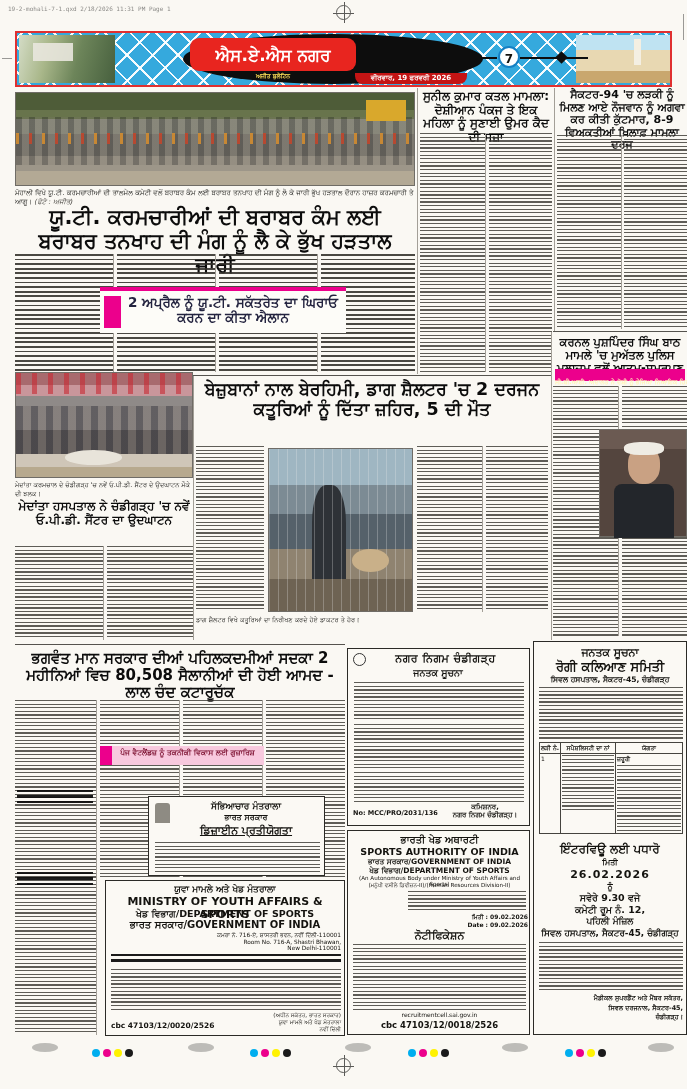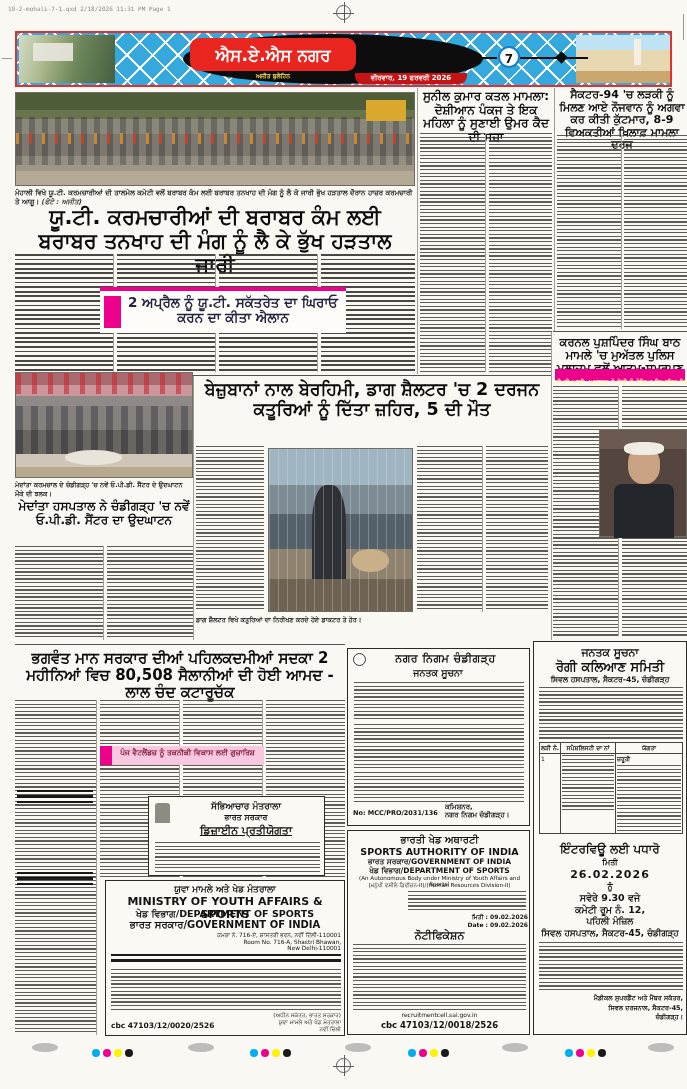--- a/index.html
+++ b/index.html
@@ -5,21 +5,21 @@
   html,body{margin:0;padding:0;background:#ffffff;}
   #page{position:relative;width:687px;height:1089px;background:#faf8f3;overflow:hidden;
         font-family:"DejaVu Sans","Liberation Sans",sans-serif;color:#14130f;}
   .abs{position:absolute;}
   
   .sim{background-image:repeating-linear-gradient(to bottom,rgba(50,48,42,.88) 0 1.8px,transparent 1.8px 4.6px);}
   .sim-sm{background-image:repeating-linear-gradient(to bottom,rgba(55,53,47,.8) 0 1.3px,transparent 1.3px 3.6px);}
   .sim-dark{background-image:repeating-linear-gradient(to bottom,rgba(15,15,15,.95) 0 2.4px,transparent 2.4px 5.4px);}
   .colr{border-right:1px solid #a39f97;}
   .hl{font-weight:bold;text-align:center;line-height:1.14;color:#0c0c0c;}
-  .cap{font-weight:bold;font-size:7px;line-height:1.35;color:#1a1a17;}
+  .cap{font-weight:normal;font-size:7px;line-height:1.35;color:#1a1a17;}
   .rule-h{background:#55534e;height:1px;}
   .rule-v{background:#a39f97;width:1px;}
   .photo{border:1px solid #6f6c66;box-sizing:border-box;}
   .adbox{border:1.5px solid #2b2a26;box-sizing:border-box;background:#fbf9f4;}
   .ctr{text-align:center;}
   .dotgrp span{display:inline-block;width:8px;height:8px;border-radius:50%;margin-right:3px;}
   .c-c{background:#00aeef;} .c-m{background:#ec008c;} .c-y{background:#fff200;} .c-k{background:#1a1a1a;}
   .ellip{width:26px;height:9px;border-radius:50%;background:#bdbcb8;}
   .cropmark{width:13px;height:13px;border:1px solid #5a5a57;border-radius:50%;}
   .cropmark:before{content:"";position:absolute;left:50%;top:-4px;bottom:-4px;width:1px;background:#5a5a57;}
@@ -160,21 +160,21 @@
   </div>
 
   <div class="abs adbox" style="left:347px;top:648px;width:183px;height:178px;">
     <div class="abs" style="left:5px;top:4px;width:13px;height:13px;border:1.5px solid #333;border-radius:50%;box-sizing:border-box;"></div>
     <div class="abs ctr" style="left:20px;top:3px;width:155px;font-size:11px;font-weight:bold;letter-spacing:.5px;">ਨਗਰ ਨਿਗਮ ਚੰਡੀਗੜ੍ਹ</div>
     <div class="abs ctr" style="left:20px;top:18px;width:140px;font-size:9.5px;font-weight:bold;">ਜਨਤਕ ਸੂਚਨਾ</div>
     <div class="abs sim-sm" style="left:6px;top:33px;width:170px;height:38px;"></div>
     <div class="abs sim-sm" style="left:6px;top:75px;width:170px;height:44px;"></div>
     <div class="abs sim-sm" style="left:6px;top:123px;width:170px;height:30px;"></div>
     <div class="abs" style="left:5px;top:160px;font-size:6.5px;font-weight:bold;">No: MCC/PRO/2031/136</div>
-    <div class="abs" style="right:4px;left:auto;top:154px;width:80px;text-align:left;font-size:7px;font-weight:bold;position:absolute;">
+    <div class="abs" style="right:4px;left:auto;top:154px;width:80px;text-align:center;font-size:7px;font-weight:bold;position:absolute;">
       <div>ਕਮਿਸ਼ਨਰ,</div>
       <div>ਨਗਰ ਨਿਗਮ ਚੰਡੀਗੜ੍ਹ।</div>
     </div>
   </div>
 
   <div class="abs adbox" style="left:347px;top:830px;width:183px;height:205px;">
     <div class="abs ctr" style="left:4px;top:3px;width:175px;font-size:10px;font-weight:bold;">ਭਾਰਤੀ ਖੇਡ ਅਥਾਰਟੀ</div>
     <div class="abs ctr" style="left:4px;top:15px;width:175px;font-size:9.5px;font-weight:bold;">SPORTS AUTHORITY OF INDIA</div>
     <div class="abs ctr" style="left:4px;top:26px;width:175px;font-size:7.5px;font-weight:bold;">ਭਾਰਤ ਸਰਕਾਰ/GOVERNMENT OF INDIA</div>
     <div class="abs ctr" style="left:4px;top:35px;width:175px;font-size:7.5px;font-weight:bold;">ਖੇਡ ਵਿਭਾਗ/DEPARTMENT OF SPORTS</div>

